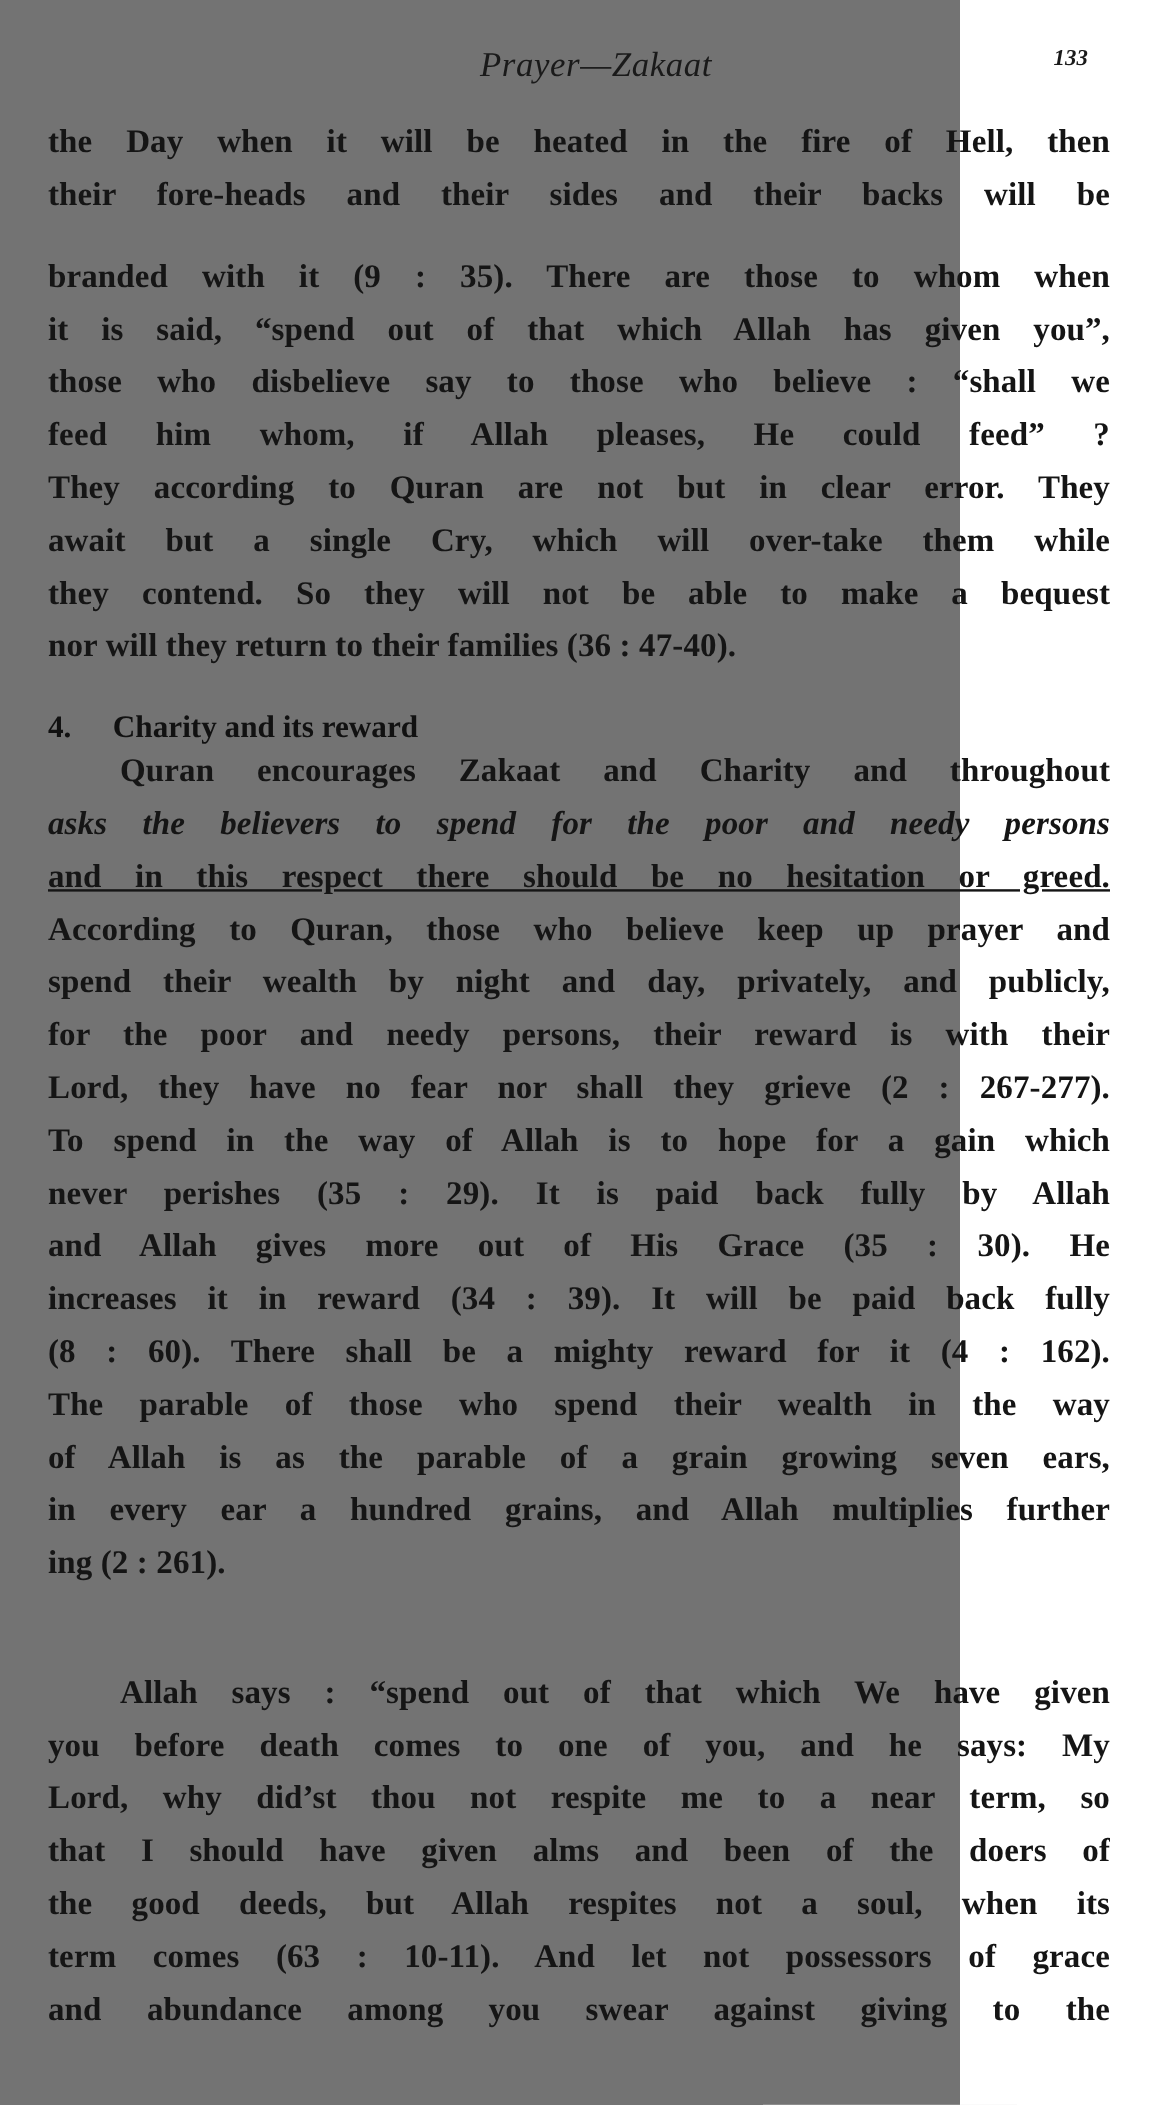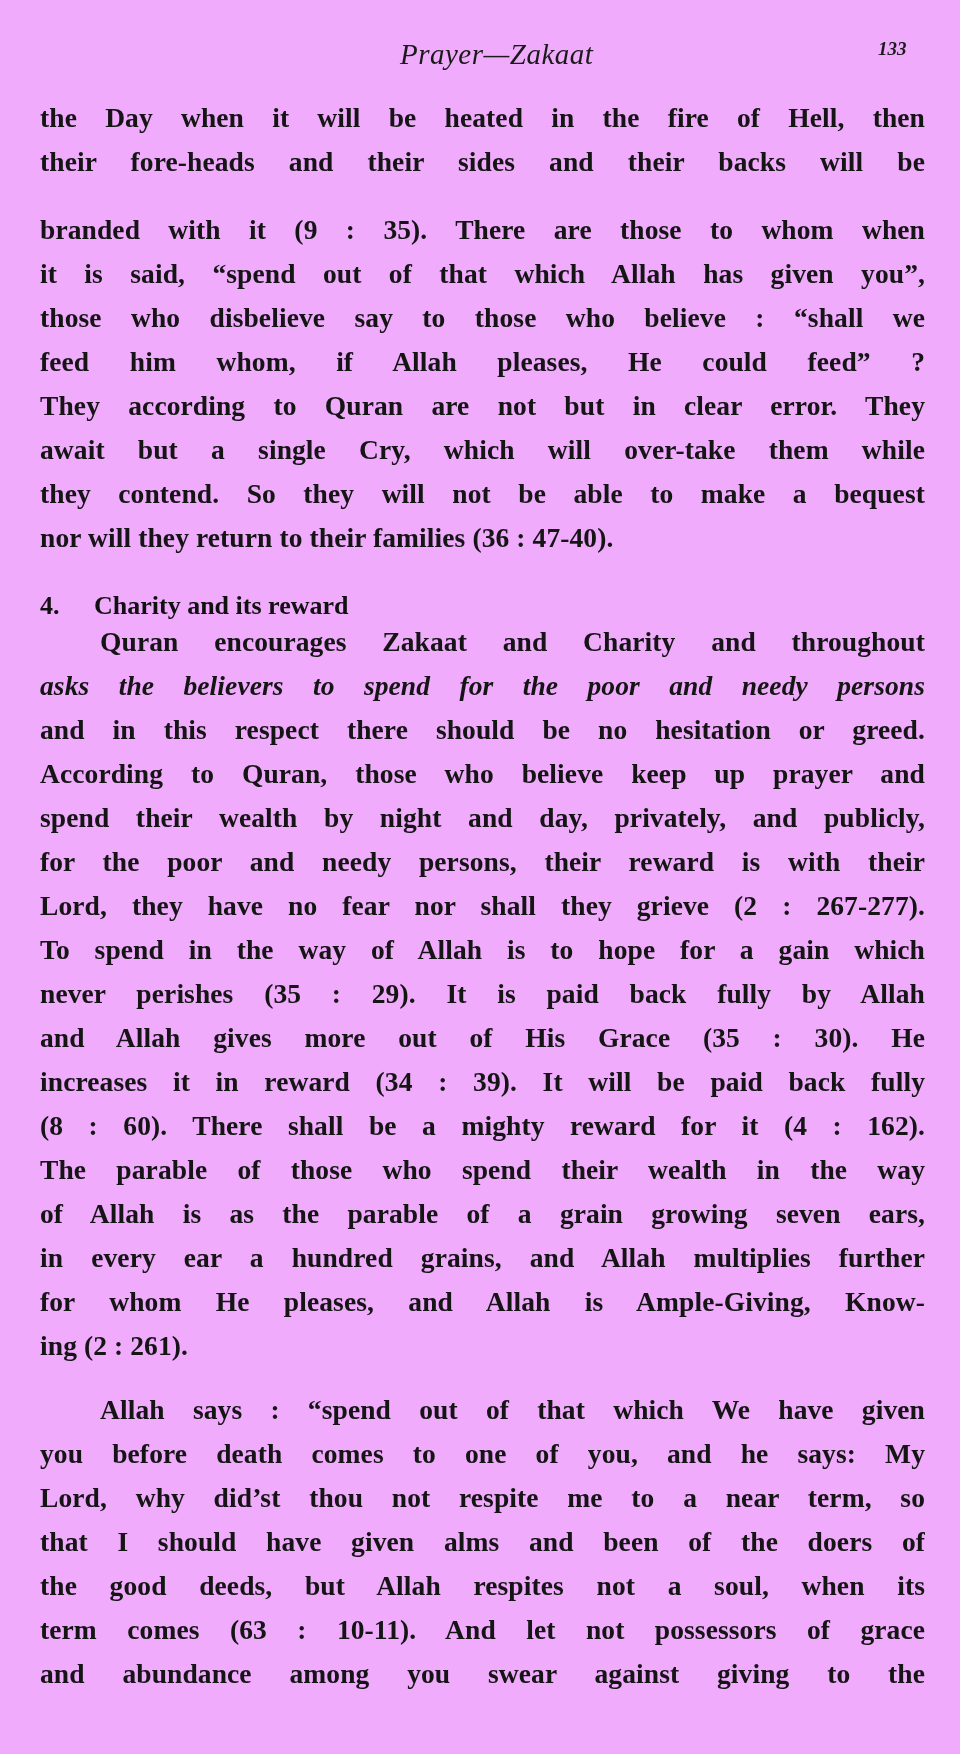--- a/index.html
+++ b/index.html
@@ -11,22 +11,22 @@
       width: 960px;
       height: 1754px;
       position: relative;
       overflow: hidden;
       font-family: "Liberation Serif", "DejaVu Serif", serif;
       color: #111111;
     }
     .page {
       position: absolute;
       left: 0; top: 0;
-      width: 960px; height: 1754px;
-      background: #f0abfc;
+      width: 800px; height: 1754px;
+      background: #737373;
     }
     .running-head {
       position: absolute;
       top: 38px;
       left: 0;
       width: 960px;
       height: 40px;
     }
     .running-title {
       position: absolute;
@@ -110,34 +110,33 @@
     <div class="line last" style="white-space: normal;">nor will they return to their families (36 : 47-40).</div>
   </div>
 
   <div class="heading" id="section-heading">
     <span class="num">4.</span><span>Charity and its reward</span>
   </div>
 
   <div class="body-text" id="block2">
     <div class="line indent" style="white-space: normal; text-align-last: justify;">Quran encourages Zakaat and Charity and throughout</div>
     <div class="line" style="white-space: normal; text-align-last: justify; font-style: italic;">asks the believers to spend for the poor and needy persons</div>
-    <div class="line" style="white-space: normal; text-align-last: justify;">and in this respect there should be no hesitation or greed.</div>
+    <div class="line" style="white-space: normal; text-align-last: justify; text-decoration: underline;">and in this respect there should be no hesitation or greed.</div>
     <div class="line" style="white-space: normal; text-align-last: justify;">According to Quran, those who believe keep up prayer and</div>
     <div class="line" style="white-space: normal; text-align-last: justify;">spend their wealth by night and day, privately, and publicly,</div>
     <div class="line" style="white-space: normal; text-align-last: justify;">for the poor and needy persons, their reward is with their</div>
     <div class="line" style="white-space: normal; text-align-last: justify;">Lord, they have no fear nor shall they grieve (2 : 267-277).</div>
     <div class="line" style="white-space: normal; text-align-last: justify;">To spend in the way of Allah is to hope for a gain which</div>
     <div class="line" style="white-space: normal; text-align-last: justify;">never perishes (35 : 29). It is paid back fully by Allah</div>
     <div class="line" style="white-space: normal; text-align-last: justify;">and Allah gives more out of His Grace (35 : 30). He</div>
     <div class="line" style="white-space: normal; text-align-last: justify;">increases it in reward (34 : 39). It will be paid back fully</div>
     <div class="line" style="white-space: normal; text-align-last: justify;">(8 : 60). There shall be a mighty reward for it (4 : 162).</div>
     <div class="line" style="white-space: normal; text-align-last: justify;">The parable of those who spend their wealth in the way</div>
     <div class="line" style="white-space: normal; text-align-last: justify;">of Allah is as the parable of a grain growing seven ears,</div>
     <div class="line" style="white-space: normal; text-align-last: justify;">in every ear a hundred grains, and Allah multiplies further</div>
-    <div class="line" style="white-space: normal; text-align-last: justify;">for whom He pleases, and Allah is Ample-Giving, Know-</div>
     <div class="line last" style="white-space: normal;">ing (2 : 261).</div>
   </div>
 
   <div class="body-text" id="block3">
     <div class="line indent" style="white-space: normal; text-align-last: justify;">Allah says : “spend out of that which We have given</div>
     <div class="line" style="white-space: normal; text-align-last: justify;">you before death comes to one of you, and he says: My</div>
     <div class="line" style="white-space: normal; text-align-last: justify;">Lord, why did’st thou not respite me to a near term, so</div>
     <div class="line" style="white-space: normal; text-align-last: justify;">that I should have given alms and been of the doers of</div>
     <div class="line" style="white-space: normal; text-align-last: justify;">the good deeds, but Allah respites not a soul, when its</div>
     <div class="line" style="white-space: normal; text-align-last: justify;">term comes (63 : 10-11). And let not possessors of grace</div>

